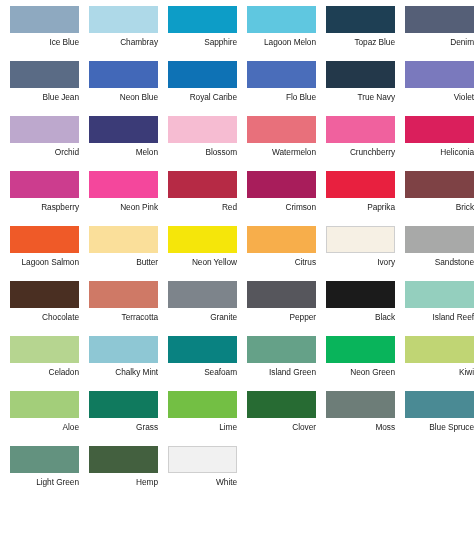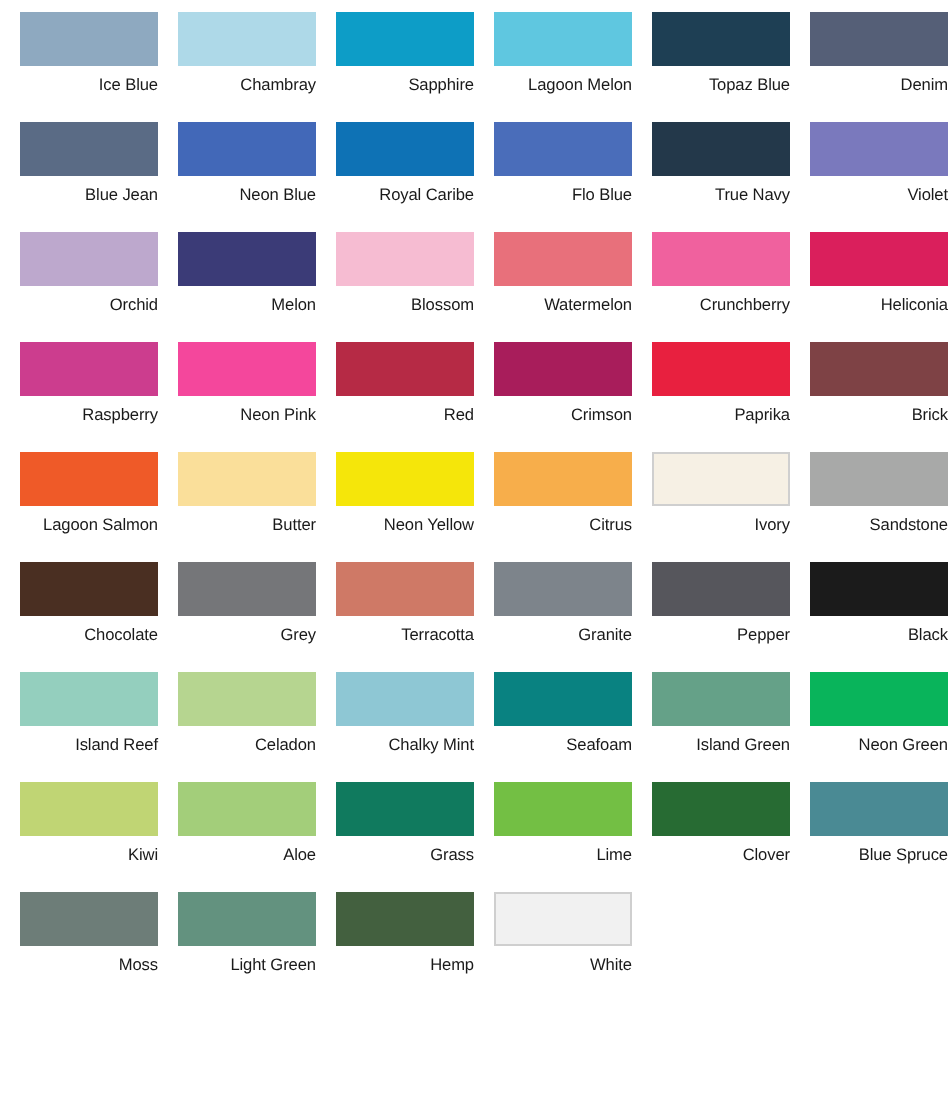--- a/index.html
+++ b/index.html
@@ -171,24 +171,20 @@
     </div>
     <div class="swatch-cell">
       <div class="swatch-chip" style="background-color: rgb(168, 169, 168);"></div>
       <div class="swatch-label">Sandstone</div>
     </div>
     <div class="swatch-cell">
       <div class="swatch-chip" style="background-color: rgb(74, 47, 34);"></div>
       <div class="swatch-label">Chocolate</div>
     </div>
     <div class="swatch-cell">
-      <div class="swatch-chip" style="background-color: rgb(117, 118, 121);"></div>
-      <div class="swatch-label">Grey</div>
-    </div>
-    <div class="swatch-cell">
       <div class="swatch-chip" style="background-color: rgb(207, 121, 102);"></div>
       <div class="swatch-label">Terracotta</div>
     </div>
     <div class="swatch-cell">
       <div class="swatch-chip" style="background-color: rgb(125, 132, 139);"></div>
       <div class="swatch-label">Granite</div>
     </div>
     <div class="swatch-cell">
       <div class="swatch-chip" style="background-color: rgb(86, 86, 92);"></div>
       <div class="swatch-label">Pepper</div>
@@ -235,26 +231,26 @@
     </div>
     <div class="swatch-cell">
       <div class="swatch-chip" style="background-color: rgb(115, 191, 68);"></div>
       <div class="swatch-label">Lime</div>
     </div>
     <div class="swatch-cell">
       <div class="swatch-chip" style="background-color: rgb(39, 107, 51);"></div>
       <div class="swatch-label">Clover</div>
     </div>
     <div class="swatch-cell">
+      <div class="swatch-chip" style="background-color: rgb(109, 125, 120);"></div>
+      <div class="swatch-label">Moss</div>
+    </div>
+    <div class="swatch-cell">
       <div class="swatch-chip" style="background-color: rgb(74, 138, 148);"></div>
       <div class="swatch-label">Blue Spruce</div>
-    </div>
-    <div class="swatch-cell">
-      <div class="swatch-chip" style="background-color: rgb(109, 125, 120);"></div>
-      <div class="swatch-label">Moss</div>
     </div>
     <div class="swatch-cell">
       <div class="swatch-chip" style="background-color: rgb(99, 146, 127);"></div>
       <div class="swatch-label">Light Green</div>
     </div>
     <div class="swatch-cell">
       <div class="swatch-chip" style="background-color: rgb(67, 96, 63);"></div>
       <div class="swatch-label">Hemp</div>
     </div>
     <div class="swatch-cell">

